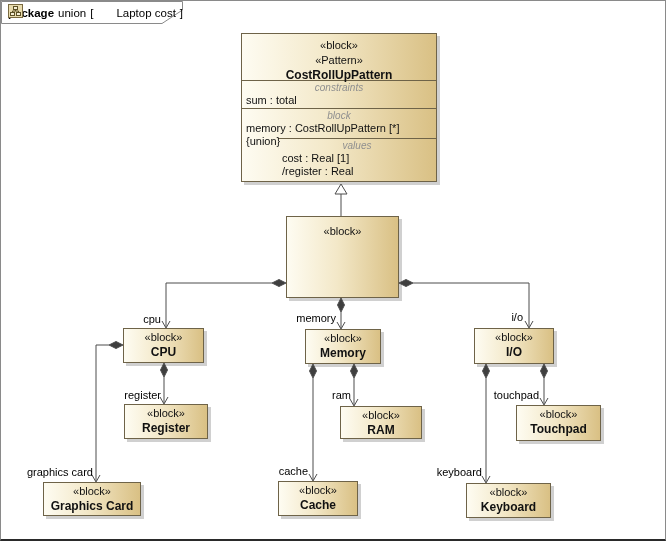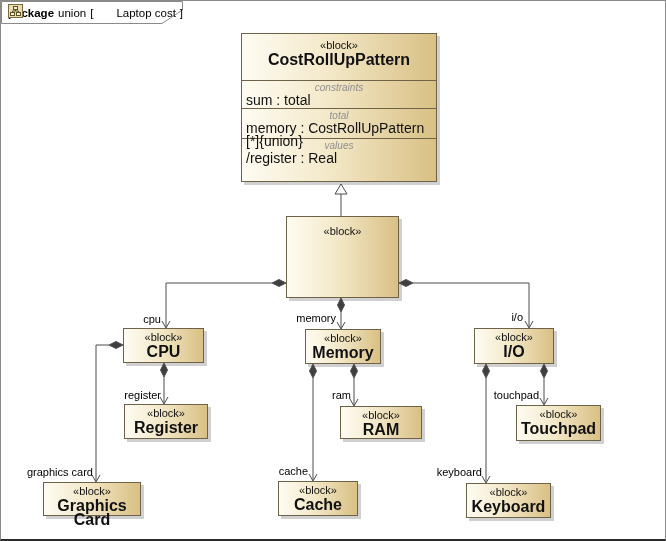--- a/index.html
+++ b/index.html
@@ -24,37 +24,37 @@
   .tab-icon { display:inline-block; width:15px; height:14px; }
   
   .block {
     position:absolute;
     background:linear-gradient(to right, #fefcf2 0%, #f3e8c8 45%, #d9c084 100%);
     border:1px solid #6e6348;
     box-shadow:3px 3px 0 rgba(150,150,150,0.45);
     text-align:center; color:#111;
   }
   .stype { font-size:11px; padding-top:2px; line-height:13px; }
-  .bname { font-size:16px; font-weight:bold; line-height:14px; margin-top:1px; }
+  .bname { font-size:12px; font-weight:bold; line-height:14px; margin-top:1px; }
   .tall .stype { padding-top:8px; }
   
   .pattern {
     position:absolute; left:240px; top:32px; width:196px; height:149px;
     background:linear-gradient(to right, #fefcf2 0%, #f3e8c8 45%, #d9c084 100%);
     border:1px solid #6e6348;
     box-shadow:3px 3px 0 rgba(150,150,150,0.45);
     color:#111;
   }
   .pattern .hdr { height:46px; text-align:center; padding-top:3px; }
   .comp { border-top:1px solid #6e6348; padding:0 4px 1px 4px; }
   .clabel { text-align:center; font-style:italic; font-size:10px; color:#8f8f8f; line-height:12px; padding-top:1px; }
-  .cline { text-align:left; font-size:14px; line-height:13px; color:#111; }
+  .cline { text-align:left; font-size:11px; line-height:13px; color:#111; }
   .c-constraints { height:28px; }
   .c-parts { height:30px; }
-  .c-values { height:43px; }
+  .c-values { height:43px;margin-left:36px; }
   
   .rlabel { position:absolute; font-size:11px; color:#000; text-align:right; white-space:nowrap; }
   
   .wires { position:absolute; left:0; top:0; pointer-events:none; }
 </style>
 </head>
 <body>
 
 <div class="canvas">
 
@@ -76,32 +76,34 @@
         </svg>
       </span>
       <span>Laptop cost</span>
       <span>]</span>
     </div>
   </div>
 
   <div class="pattern">
     <div class="hdr">
       <div class="stype">«block»</div>
+      <div class="stype">«Pattern»</div>
       <div class="bname">CostRollUpPattern</div>
     </div>
     <div class="comp c-constraints">
       <div class="clabel">constraints</div>
       <div class="cline">sum : total</div>
     </div>
     <div class="comp c-parts">
-      <div class="clabel">total</div>
+      <div class="clabel">block</div>
       <div class="cline">memory : CostRollUpPattern [*]{union}</div>
     </div>
     <div class="comp c-values">
       <div class="clabel">values</div>
+      <div class="cline">cost : Real [1]</div>
       <div class="cline">/register : Real</div>
     </div>
   </div>
 
   <div class="block tall" style="left:285px;top:215px;width:113px;height:82px;">
     <div class="stype">«block»</div>
   </div>
 
   <div class="block" style="left:122px;top:327px;width:81px;height:35px;">
     <div class="stype">«block»</div>

